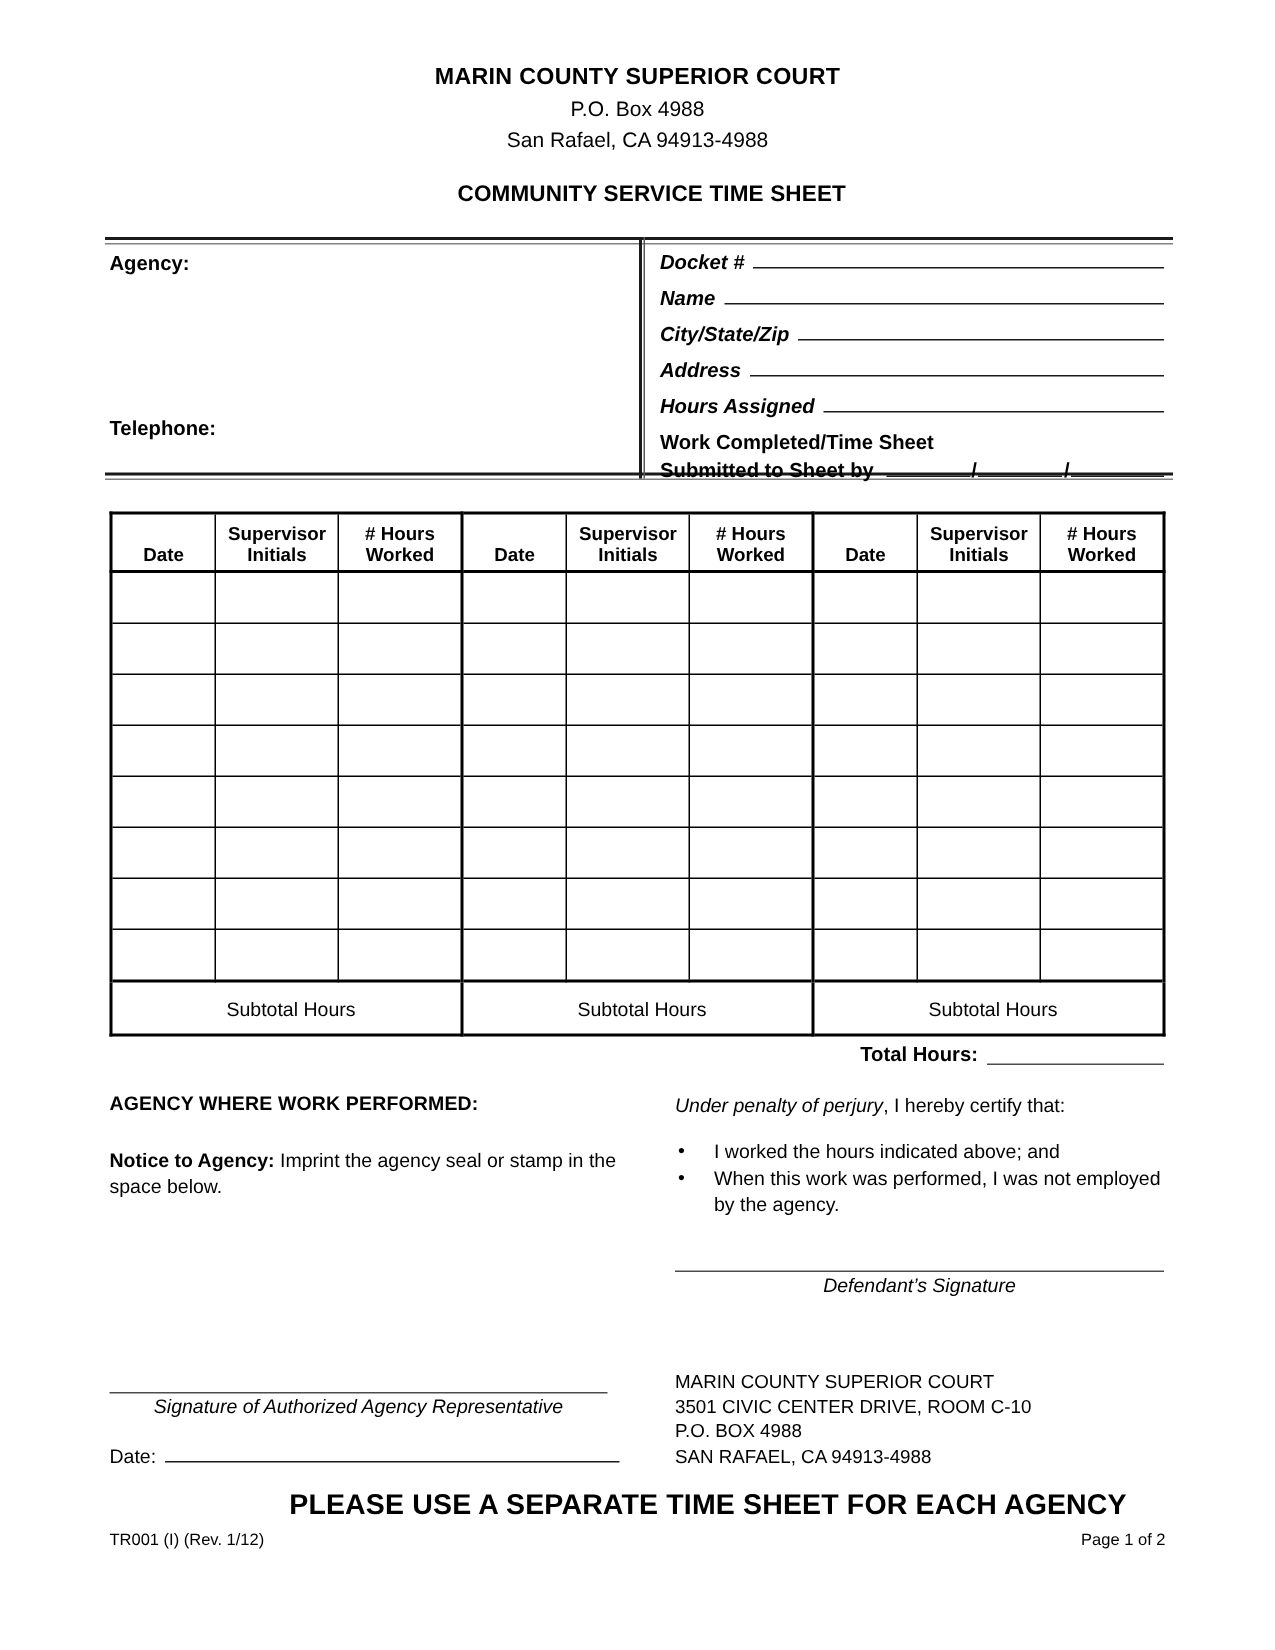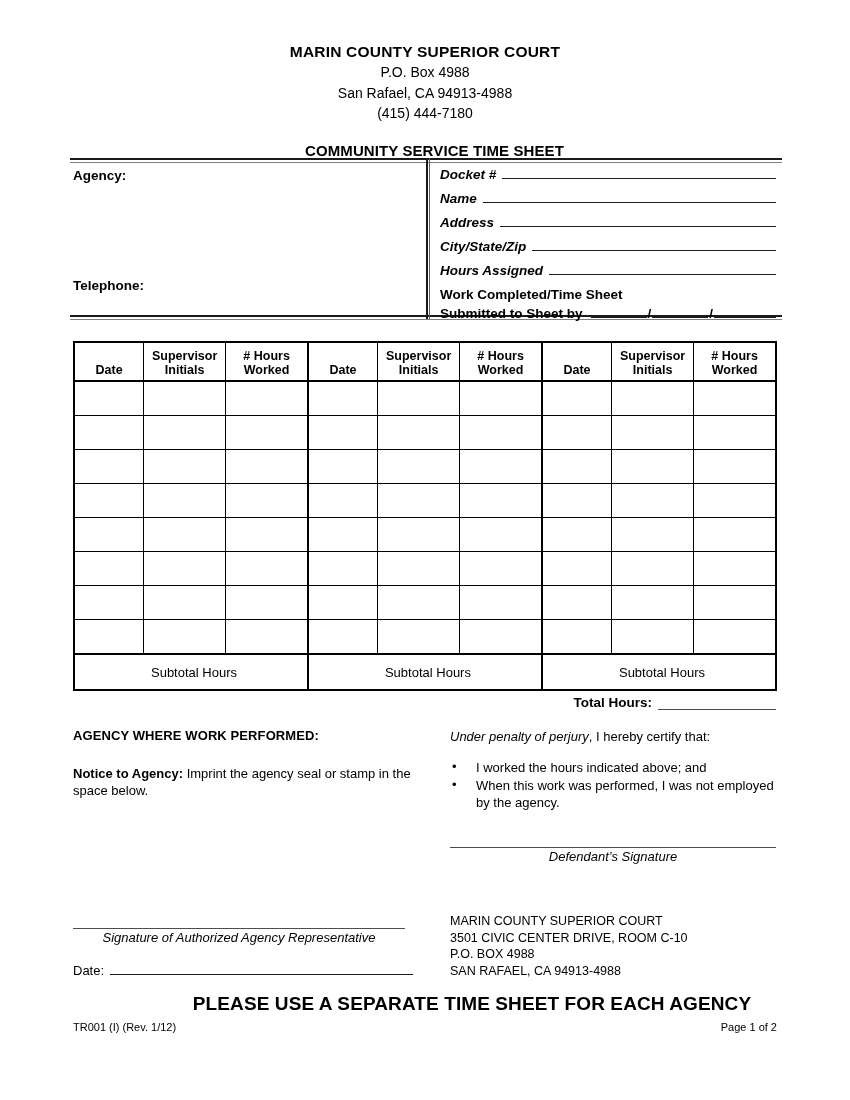--- a/index.html
+++ b/index.html
@@ -356,21 +356,20 @@
 </style>
 </head>
 <body>
 
 <div class="page">
 
   <div class="header">
     <div class="court-name">MARIN COUNTY SUPERIOR COURT</div>
     <div class="court-line">P.O. Box 4988</div>
     <div class="court-line">San Rafael, CA  94913-4988</div>
-    <div class="court-line">(415) 444-7180</div>
     <div class="form-title">COMMUNITY SERVICE TIME SHEET</div>
   </div>
 
   <div class="rule-top">
     <div class="rule-thick"></div>
     <div class="rule-thin"></div>
   </div>
   <div class="rule-bottom">
     <div class="rule-thick"></div>
     <div class="rule-thin"></div>
@@ -389,26 +388,26 @@
       <span class="fname">Docket #</span>
       <span class="fline"></span>
     </div>
 
     <div class="field-row">
       <span class="fname">Name</span>
       <span class="fline"></span>
     </div>
 
     <div class="field-row">
+      <span class="fname">City/State/Zip</span>
+      <span class="fline"></span>
+    </div>
+
+    <div class="field-row">
       <span class="fname">Address</span>
-      <span class="fline"></span>
-    </div>
-
-    <div class="field-row">
-      <span class="fname">City/State/Zip</span>
       <span class="fline"></span>
     </div>
 
     <div class="field-row">
       <span class="fname">Hours Assigned</span>
       <span class="fline"></span>
     </div>
 
     <div class="field-two-line">
       <div>Work Completed/Time Sheet</div>

